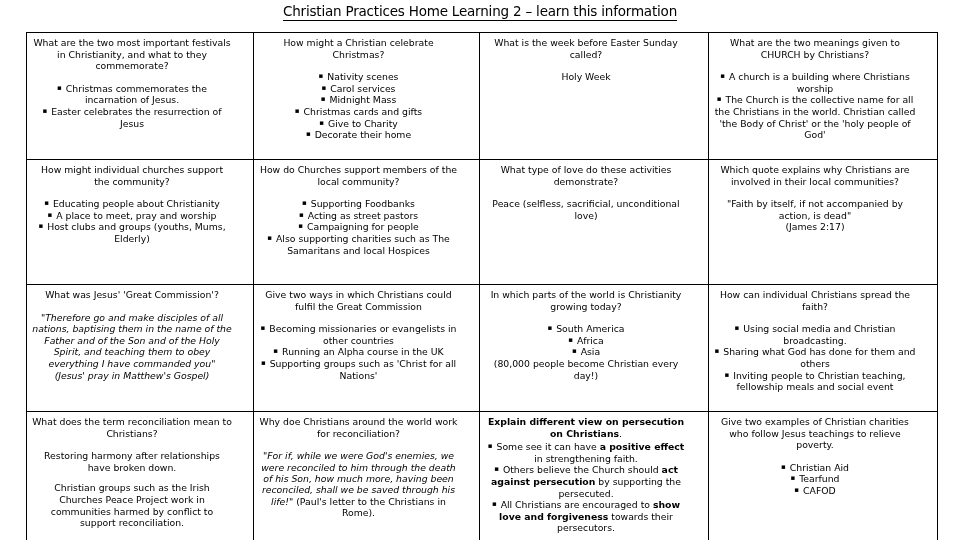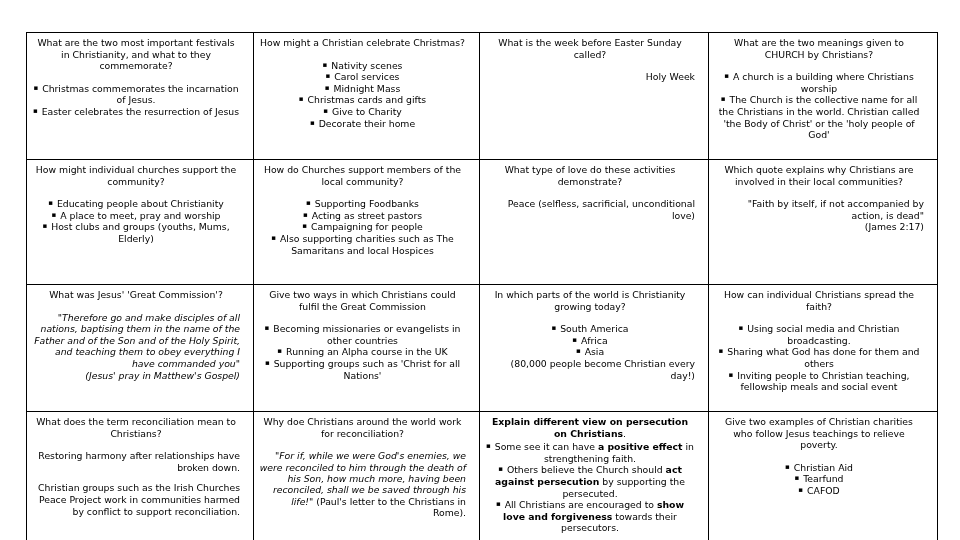--- a/index.html
+++ b/index.html
@@ -40,21 +40,21 @@
     left: 26px;
     top: 32px;
     width: 911px;
     height: 503px;
     border-collapse: collapse;
     table-layout: fixed;
   }
   table.grid td {
     border: 1.6px solid #000000;
     vertical-align: top;
-    padding: 4px 13px 2px 5px;
+    padding: 4px 21px 2px 5px;
     font-family: "DejaVu Sans", sans-serif;
     font-size: 9.3px;
     line-height: 11.6px;
     text-align: center;
     color: #000000;
     background: #ffffff;
   }
   col.c1 { width: 227px; }
   col.c2 { width: 226px; }
   col.c3 { width: 229px; }
@@ -66,21 +66,21 @@
   tr.r4 td { height: 145px; }
 
   .q {
     display: block;
     text-align: center;
     margin: 0 0 2px 0;
   }
   .gap { display: block; height: 9px; }
   .ans {
     display: block;
-    text-align: right;
+    text-align: center;
   }
   .bullets {
     display: block;
     margin: 0;
     padding: 0;
     list-style: none;
     text-align: center;
   }
   .bullets li {
     display: block;
@@ -96,20 +96,21 @@
   }
   .ital { font-style: italic; }
   .bold { font-weight: bold; }
   .tight { line-height: 11.4px; }
 </style>
 </head>
 <body>
 
 <div class="page">
 
+  <div class="title"><span>Christian Practices Home Learning 2 – learn this information</span></div>
 
   <table class="grid">
     <colgroup>
       <col class="c1">
         <col class="c2">
         <col class="c3">
         <col class="c4">
     </colgroup>
     <tbody>
 

